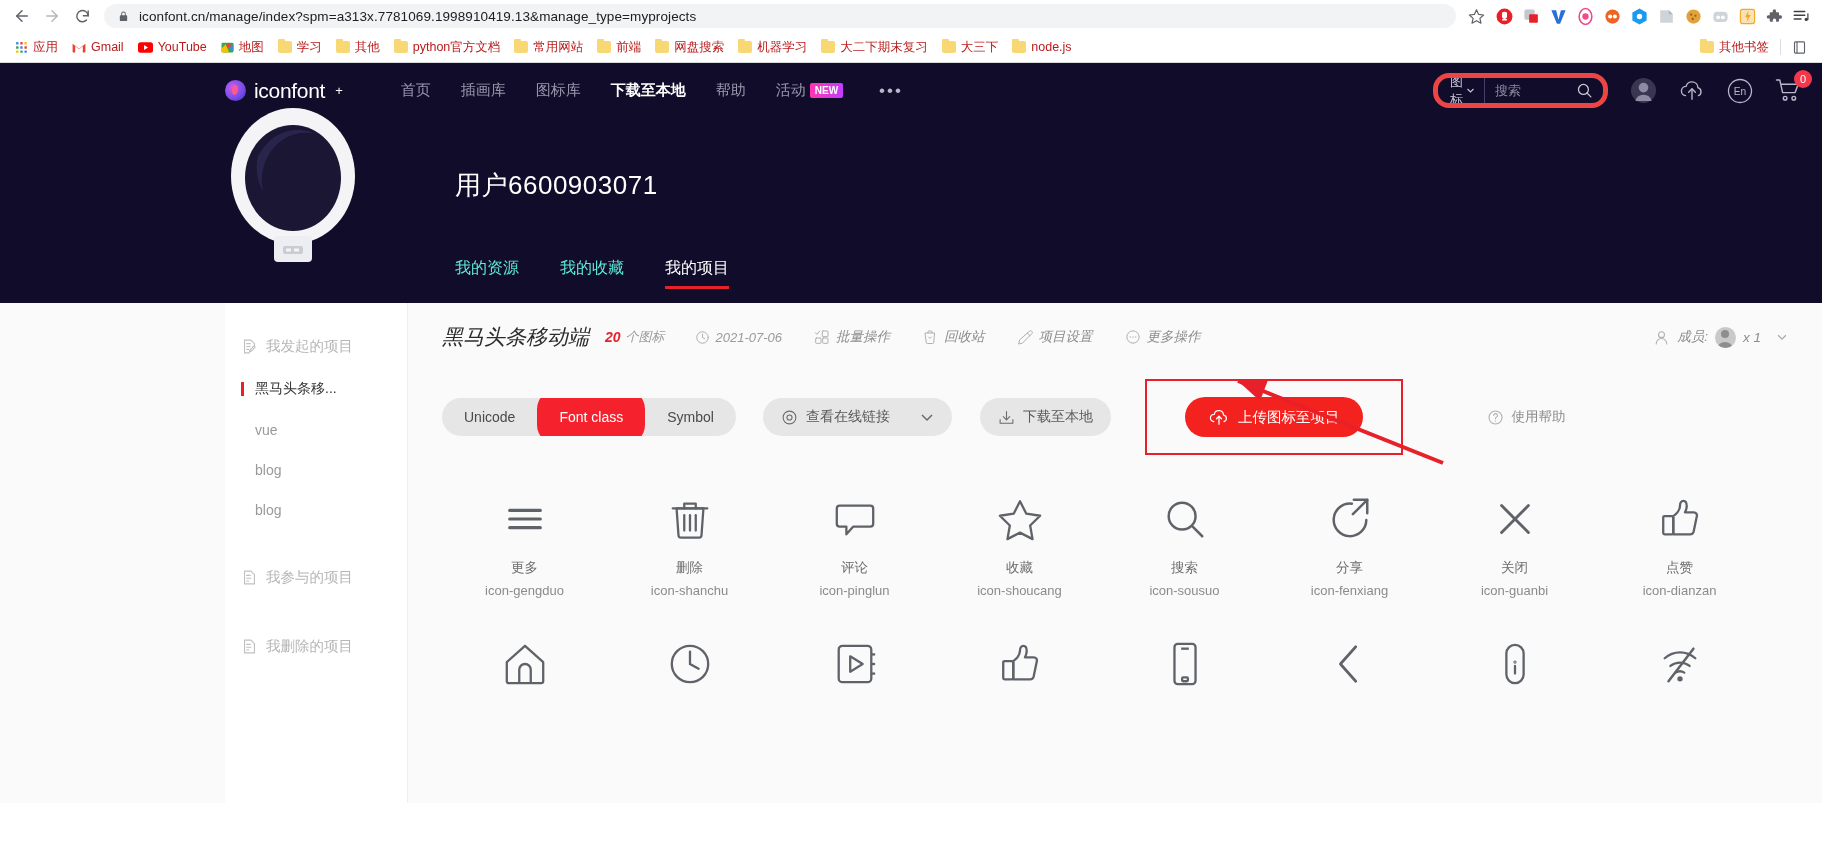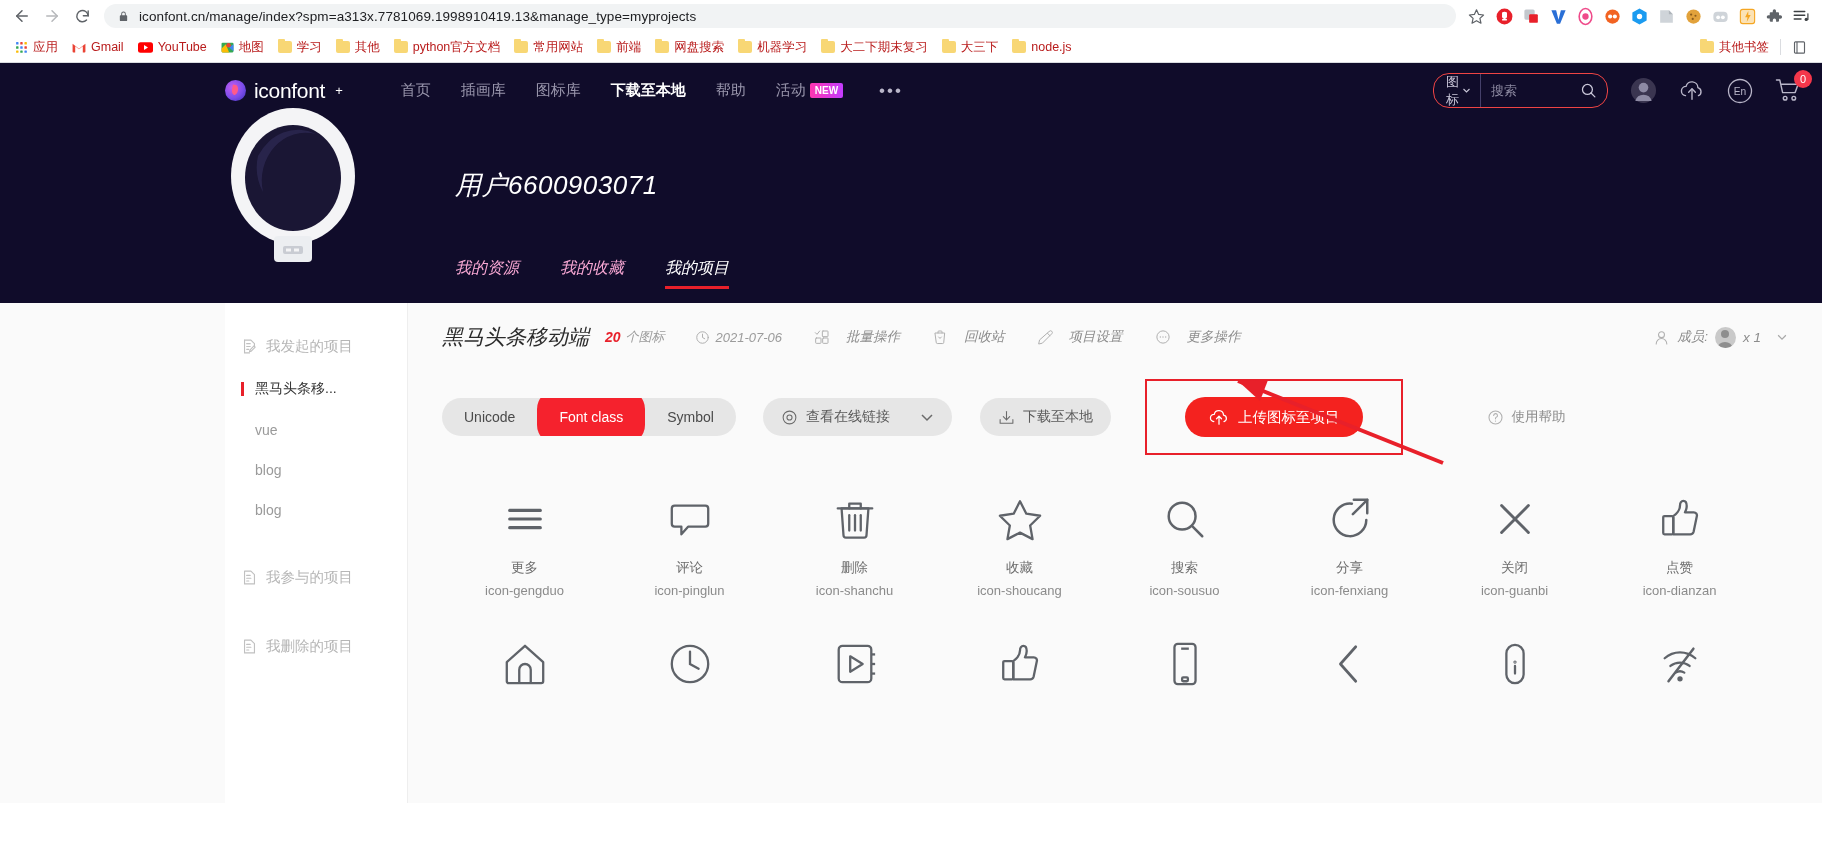--- a/index.html
+++ b/index.html
@@ -84,21 +84,21 @@
   .nav-item-new { display: flex; align-items: center; gap: 4px; }
   .badge-new {
     background: linear-gradient(90deg,#ff36b0,#c33cff);
     color:#fff; font-size: 10px; font-weight: bold; padding: 2px 5px;
     border-radius: 2px; line-height: 1.1;
   }
   .nav-dots { color:#b9b6c9; font-size: 17px; letter-spacing: 2px; margin-left: 6px; }
 
   .header-right { margin-left: auto; display: flex; align-items: center; gap: 22px; flex:none; }
   .search-wrap {
-    width: 175px; height: 35px; border: 1px solid #ef4444; border-radius: 16px;
+    width: 175px; height: 35px; border: 5px solid #ef4444; border-radius: 16px;
     display: flex; align-items: center; overflow: hidden;
   }
   .search-type {
     display: flex; align-items: center; gap: 3px; padding: 0 9px 0 12px;
     color: #c9c6d8; font-size: 13px; border-right: 1px solid #45406a; height: 100%;
   }
   .search-input {
     flex: 1 1 auto; background: transparent; border: none; outline: none;
     color: #fff; font-size: 13px; padding-left: 10px; min-width: 0;
     font-family: "Liberation Sans", sans-serif;
@@ -115,24 +115,24 @@
 
   
   .profile-banner {
     height: 185px; background: #100c2a; position: relative; padding-left: 225px;
     display: flex; align-items: flex-start;
   }
   .avatar-big {
     position: absolute; left: 228px; top: -22px;
     width: 130px; height: 165px;
   }
-  .profile-info { margin-left: 230px; padding-top: 50px; font-style: italic; }
+  .profile-info { margin-left: 230px; padding-top: 50px; }
   .profile-name { color: #fff; font-size: 26px; letter-spacing: 0.5px; }
   .profile-tabs { display: flex; gap: 41px; margin-top: 55px; }
-  .ptab { font-size: 16px; color: #f9a8d4; padding-bottom: 10px; position: relative; }
+  .ptab { font-size: 16px; color: #5eead4; padding-bottom: 10px; position: relative; }
   .ptab.active { color: #fff; }
   .ptab.active::after {
     content:''; position: absolute; left: 0; right: 0; bottom: 0; height: 3px; background: #e8202a;
   }
 
   
   .content-wrap { display: flex; background: #fafafa; height: 500px; }
   .side-nav {
     width: 183px; margin-left: 225px; padding-top: 22px; background: #fff;
     border-right: 1px solid #eee; flex: none;
@@ -154,21 +154,21 @@
 
   .proj-head { display: flex; align-items: center; padding-right: 34px; font-style: italic; }
   .proj-title { font-size: 21px; color: #2b2b2b; }
   .proj-count { color: #e8202a; font-size: 14px; margin-left: 16px; font-weight: bold; }
   .proj-count-unit { color: #9b9b9b; font-size: 13px; margin-left: 5px; }
   .proj-meta {
     display: flex; align-items: center; gap: 6px; margin-left: 30px;
     color: #9b9b9b; font-size: 13px;
   }
   .proj-action {
-    display: flex; align-items: center; gap: 16px; margin-left: 32px;
+    display: flex; align-items: center; gap: 6px; margin-left: 32px;
     color: #8c8c8c; font-size: 13.5px;
   }
   .members {
     margin-left: auto; display: flex; align-items: center; gap: 7px;
     color: #8c8c8c; font-size: 13.5px;
   }
   .member-avatar {
     width: 21px; height: 21px; border-radius: 50%; background: #c9c9c9;
     position: relative; overflow: hidden; flex:none;
   }
@@ -738,46 +738,46 @@
               <line x1="8" y1="24" x2="40" y2="24"></line>
               <line x1="8" y1="33" x2="40" y2="33"></line>
             </svg>
         </div>
         <div class="icon-label">更多</div>
         <div class="icon-class">icon-gengduo</div>
       </div>
 
       <div class="icon-cell">
         <div class="icon-art">
-          <svg width="46" height="46" viewBox="0 0 48 48" fill="none" stroke="#5f6369" stroke-width="2.4" stroke-linejoin="round">
-              <path d="M8 10h32a3 3 0 0 1 3 3v16a3 3 0 0 1-3 3H22l-7 8v-8H8a3 3 0 0 1-3-3V13a3 3 0 0 1 3-3z"></path>
-            </svg>
-        </div>
-        <div class="icon-label">评论</div>
-        <div class="icon-class">icon-pinglun</div>
-      </div>
-
-      <div class="icon-cell">
-        <div class="icon-art">
           <svg width="46" height="46" viewBox="0 0 48 48" fill="none" stroke="#5f6369" stroke-width="2.4" stroke-linecap="round" stroke-linejoin="round">
               <path d="M10 13h28l-2 28a2.5 2.5 0 0 1-2.5 2.4H14.5A2.5 2.5 0 0 1 12 41z"></path>
               <line x1="6" y1="13" x2="42" y2="13"></line>
               <path d="M18 13V8h12v5"></path>
               <line x1="18" y1="20" x2="18" y2="36"></line>
               <line x1="24" y1="20" x2="24" y2="36"></line>
               <line x1="30" y1="20" x2="30" y2="36"></line>
             </svg>
         </div>
         <div class="icon-label">删除</div>
         <div class="icon-class">icon-shanchu</div>
       </div>
 
       <div class="icon-cell">
         <div class="icon-art">
           <svg width="46" height="46" viewBox="0 0 48 48" fill="none" stroke="#5f6369" stroke-width="2.4" stroke-linejoin="round">
+              <path d="M8 10h32a3 3 0 0 1 3 3v16a3 3 0 0 1-3 3H22l-7 8v-8H8a3 3 0 0 1-3-3V13a3 3 0 0 1 3-3z"></path>
+            </svg>
+        </div>
+        <div class="icon-label">评论</div>
+        <div class="icon-class">icon-pinglun</div>
+      </div>
+
+      <div class="icon-cell">
+        <div class="icon-art">
+          <svg width="46" height="46" viewBox="0 0 48 48" fill="none" stroke="#5f6369" stroke-width="2.4" stroke-linejoin="round">
               <path d="M24 5.5 30.6 18.5 45 20.6 34.6 30.8 37.1 45 24 38.2 10.9 45 13.4 30.8 3 20.6 17.4 18.5z"></path>
             </svg>
         </div>
         <div class="icon-label">收藏</div>
         <div class="icon-class">icon-shoucang</div>
       </div>
 
       <div class="icon-cell">
         <div class="icon-art">
           <svg width="46" height="46" viewBox="0 0 48 48" fill="none" stroke="#5f6369" stroke-width="2.6" stroke-linecap="round">

